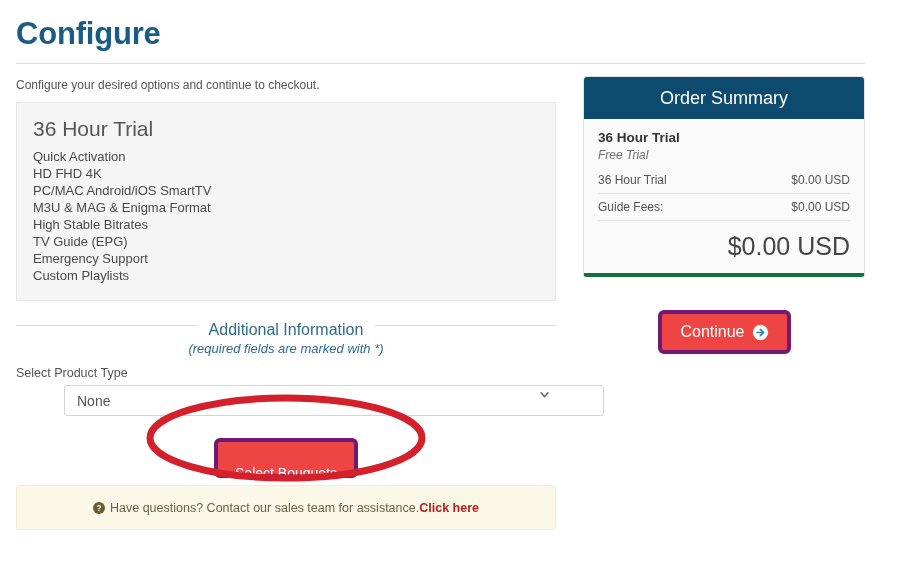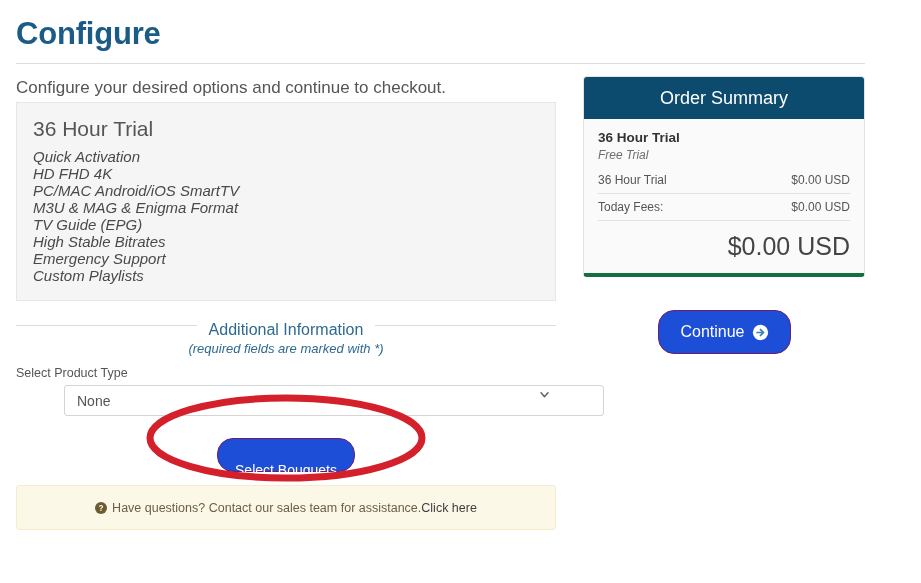--- a/index.html
+++ b/index.html
@@ -34,21 +34,21 @@
     left: 16px;
     top: 63px;
     width: 849px;
     height: 1px;
     background: #dddddd;
   }
   #page-subtitle {
     position: absolute;
     left: 16px;
     top: 78px;
-    font-size: 17px;
+    font-size: 12px;
     color: #555555;
   }
 
   
   #left-col {
     position: absolute;
     left: 16px;
     top: 102px;
     width: 540px;
   }
@@ -61,25 +61,24 @@
     width: 540px;
   }
   #product-name {
     font-size: 21px;
     color: #555555;
     font-weight: normal;
     margin-bottom: 7px;
     line-height: 1.15;
   }
   .feature-line {
-    font-size: 15px;
+    font-size: 13px;
     color: #4a4a4a;
     line-height: 17px;
     white-space: nowrap;
-    font-style: italic;
   }
 
   
   #additional-info {
     position: relative;
     margin-top: 14px;
     width: 540px;
     text-align: center;
   }
   #additional-info-heading {
@@ -145,24 +144,24 @@
     height: 6px;
     pointer-events: none;
   }
 
   #bouquets-row {
     margin-top: 22px;
     width: 540px;
     text-align: center;
   }
   .btn-blue {
-    background: #1d4ed8;
-    border: 1px solid #701a75;
+    background: #ef4444;
+    border: 4px solid #701a75;
     color: #ffffff;
-    border-radius: 16px;
+    border-radius: 6px;
     font-family: "Liberation Sans", sans-serif;
     cursor: pointer;
     padding: 0;
   }
   #select-bouquets-button {
     font-size: 14px;
     height: 32px;
     padding: 16px 17px;
     line-height: 30px;
   }
@@ -184,22 +183,22 @@
     font-size: 12.5px;
     color: #6b6046;
   }
   #help-question-icon {
     width: 12px;
     height: 12px;
     margin-right: 5px;
     flex: none;
   }
   #help-link {
-    color: #404040;
-    font-weight: normal;
+    color: #b91c1c;
+    font-weight: bold;
     text-decoration: none;
   }
 
   
   #order-summary-card {
     position: absolute;
     left: 583px;
     top: 76px;
     width: 282px;
     box-sizing: border-box;
@@ -292,22 +291,22 @@
 <div id="page-subtitle">Configure your desired options and continue to checkout.</div>
 
 <div id="left-col">
 
   <div id="product-panel">
     <div id="product-name">36 Hour Trial</div>
     <div class="feature-line">Quick Activation</div>
     <div class="feature-line">HD FHD 4K</div>
     <div class="feature-line">PC/MAC Android/iOS SmartTV</div>
     <div class="feature-line">M3U &amp; MAG &amp; Enigma Format</div>
+    <div class="feature-line">High Stable Bitrates</div>
     <div class="feature-line">TV Guide (EPG)</div>
-    <div class="feature-line">High Stable Bitrates</div>
     <div class="feature-line">Emergency Support</div>
     <div class="feature-line">Custom Playlists</div>
   </div>
 
   <div id="additional-info">
     <div id="additional-info-rule"></div>
     <span id="additional-info-heading">Additional Information</span>
     <div id="additional-info-note">(required fields are marked with *)</div>
 
     <div id="field-label">Select Product Type</div>
@@ -341,21 +340,21 @@
   <div id="order-summary-header">Order Summary</div>
   <div id="order-summary-body">
     <div id="summary-product-name">36 Hour Trial</div>
     <div id="summary-product-term">Free Trial</div>
 
     <div class="summary-row">
       <span>36 Hour Trial</span>
       <span>$0.00 USD</span>
     </div>
     <div class="summary-row">
-      <span>Today Fees:</span>
+      <span>Guide Fees:</span>
       <span>$0.00 USD</span>
     </div>
 
     <div id="summary-total-amount">$0.00 USD</div>
   </div>
 </div>
 
 <button id="continue-button" class="btn-blue">
   <span>Continue</span>
   <svg id="continue-arrow-icon" viewBox="0 0 20 20" xmlns="http://www.w3.org/2000/svg">

